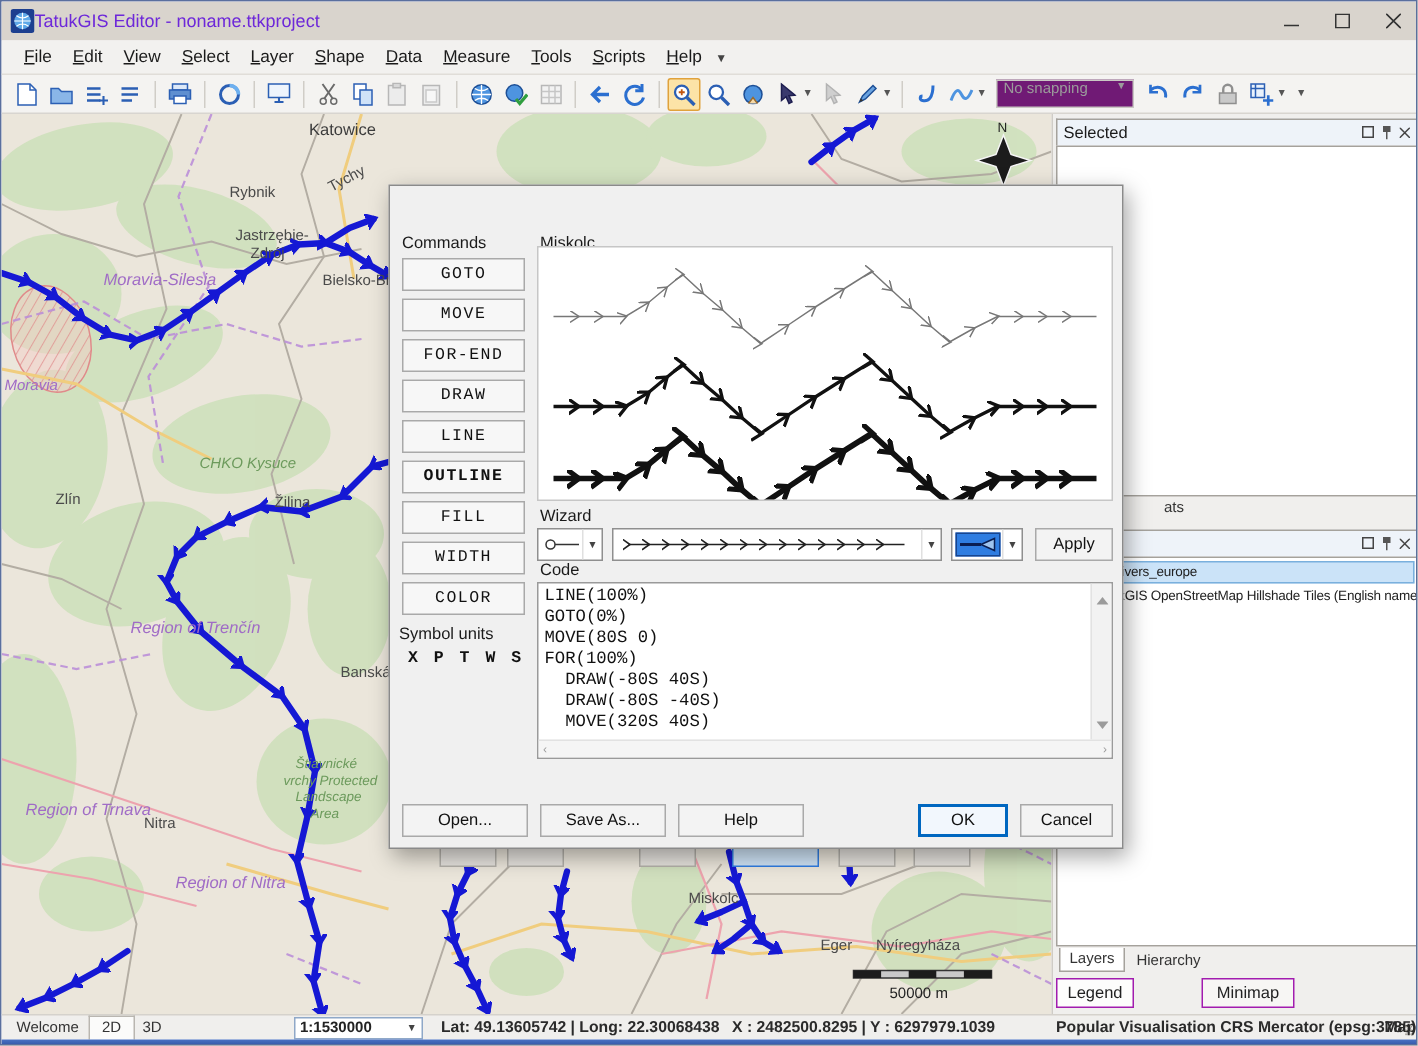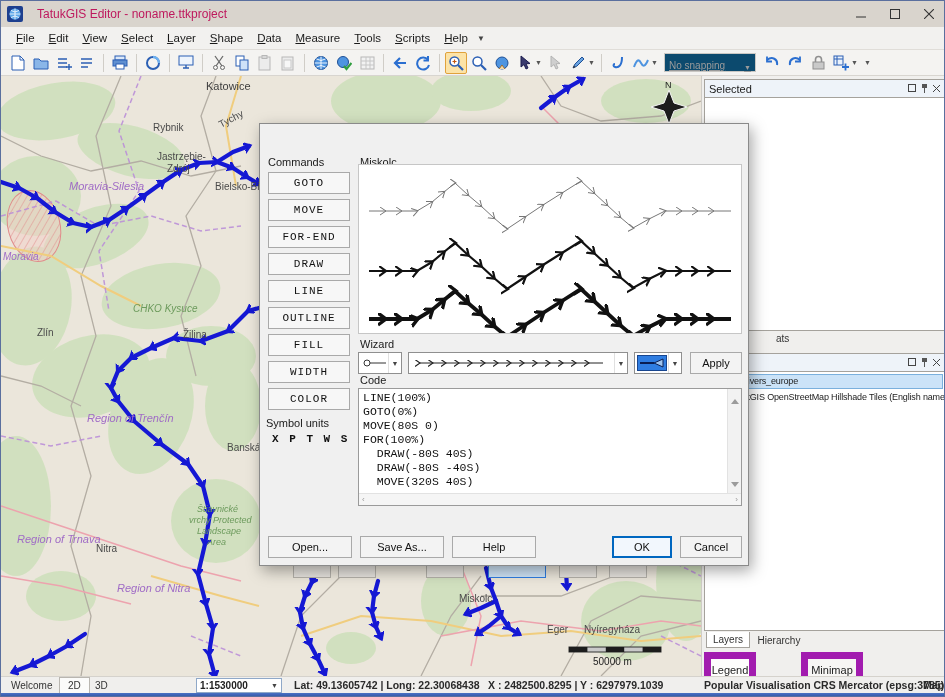--- a/index.html
+++ b/index.html
@@ -4,41 +4,41 @@
 <style>
   * { margin:0; padding:0; box-sizing:border-box; }
   body { background:#888; font-family:"Liberation Sans",sans-serif; }
   .screen { position:relative; width:945px; height:697px; background:#fff;
             border:1px solid #5a6f9e; overflow:hidden; font-family:"Liberation Sans",sans-serif; }
   .abs { position:absolute;padding-left:28px; }
 
   
   .titlebar { position:absolute; left:0; top:0; width:945px; height:26px;
               background:#d9d4cd; display:flex; align-items:center; padding:0 6px; }
-  .titlebar .title { font-size:12px; color:#be185d; margin-left:14px; }
+  .titlebar .title { font-size:12px; color:#6d28d9; margin-left:0; }
   .win-controls { position:absolute; right:0; top:0; height:26px; display:flex; }
   .win-btn { width:34px; height:26px; display:flex; align-items:center; justify-content:center;
              font-size:11px; color:#333; }
 
   
   .menubar { position:absolute; left:0; top:26px; width:945px; height:23px;
              background:#f2f1ef; border-bottom:1px solid #e0ddd8; display:flex; align-items:center; padding-left:8px; }
   .menu-item { font-size:11.5px; color:#1a1a1a; padding:3px 7px; }
   .menu-item u { text-decoration:underline; }
   .menu-more { font-size:8px; color:#444; margin-left:2px; }
 
   
   .toolbar { position:absolute; left:0; top:49px; width:945px; height:26px;
              background:#f4f3f1; border-bottom:1px solid #d8d5d0; display:flex; align-items:center; padding-left:6px; gap:1px; }
   .tbi { width:22px; height:22px; display:flex; align-items:center; justify-content:center; border-radius:2px; }
   .tbi.sel { background:#fce3a7; border:1px solid #e0a23c; }
   .tb-sep { width:1px; height:18px; background:#d0cdc7; margin:0 4px; }
   .tb-dd { font-size:7px; color:#555; margin-left:-2px; width:8px; }
-  .tb-combo { width:92px; height:19px; background:#0c4a6e; border:1px solid #c9c7c3;
-              color:#9b9b9b; font-size:10px; display:flex; align-items:flex-end; padding:0 4px; justify-content:space-between; margin:0 4px;text-decoration:underline; }
+  .tb-combo { width:92px; height:19px; background:#701a75; border:1px solid #c9c7c3;
+              color:#9b9b9b; font-size:10px; display:flex; align-items:flex-start; padding:0 4px; justify-content:space-between; margin:0 4px; }
 
   
   .map { position:absolute; left:0; top:75px; width:700px; height:600px; background:#ebe6db; }
   .map text { font-family:"Liberation Sans",sans-serif; }
   .lbl-city { fill:#4a4a4a; font-size:10px; }
   .lbl-city-lg { fill:#3c3c3c; font-size:11px; }
   .lbl-region { fill:#a06cc6; font-size:11px; font-style:italic; }
   .lbl-green { fill:#6c9a5c; font-size:9px; font-style:italic; }
 
   .map-btn { position:absolute; height:14px; background:#e6e3de; border:1px solid #b4b1aa; }
@@ -48,22 +48,22 @@
   .right-panel { position:absolute; left:700px; top:75px; width:245px; height:600px; background:#f0efed; border-left:1px solid #cfccc6; }
   .panel { position:absolute; background:#fff; border:1px solid #a5a29c; }
   .panel-header { position:absolute; height:19px; background:#eef3f9; border:1px solid #a5a29c; border-bottom:none;
                   display:flex; align-items:center; padding:0 4px; font-size:11px; color:#1a1a1a; }
   .ph-btns { margin-left:auto; display:flex; gap:5px; align-items:center; }
   .ph-btn { font-size:9px; color:#444; line-height:1; }
   .layer-row { position:absolute; font-size:9px; color:#222; white-space:nowrap; letter-spacing:-0.15px; }
   .row-sel { position:absolute; background:#cbe3f8; border:1px solid #7ab0dd; }
   .dock-tab { position:absolute; font-size:10px; color:#333; display:flex; align-items:center; justify-content:center; }
   .dock-tab.active { background:#fff; border:1px solid #a5a29c; border-top:none; }
-  .big-tab { position:absolute; height:36px; font-size:11px; color:#222; background:#f7f6f4;
-             border:7px solid #a21caf; display:flex; align-items:center; justify-content:center; }
+  .big-tab { position:absolute; height:20px; font-size:11px; color:#222; background:#f7f6f4;
+             border:1px solid #a21caf; display:flex; align-items:center; justify-content:center; }
 
   
   .statusbar { position:absolute; left:0; top:675px; width:945px; height:17px; background:#f0efed;
                border-top:1px solid #d5d2cc; font-size:10.5px; color:#222; }
   .sb-text { position:absolute; top:2px; white-space:nowrap; font-weight:bold; color:#2a2a2a; }
   .view-tab { position:absolute; top:0; height:16px; display:flex; align-items:center; padding:0 8px; font-size:10px; color:#333; }
   .view-tab.active { background:#fbfbfa; border:1px solid #b9b6b0; border-bottom:none; }
   .scale-combo { position:absolute; left:195px; top:1px; width:86px; height:15px; background:#fff; border:1px solid #8fa8c8;
                  font-size:10px; display:flex; align-items:center; padding:0 3px; justify-content:space-between; font-weight:bold;gap:20px;}
   .bottom-strip { position:absolute; left:0; top:692px; width:945px; height:5px;
@@ -523,21 +523,21 @@
   <div class="bottom-strip"></div>
 
   <div class="dialog">
 
     <span class="dlg-label" style="left:8px; top:32px;">Commands</span>
     <button class="cmd-btn" style="top:48px;">GOTO</button>
     <button class="cmd-btn" style="top:75px;">MOVE</button>
     <button class="cmd-btn" style="top:102px;">FOR-END</button>
     <button class="cmd-btn" style="top:129px;">DRAW</button>
     <button class="cmd-btn" style="top:156px;">LINE</button>
-    <button class="cmd-btn" style="top:183px;">OUTLINE</button>
+    <button class="cmd-btn" style="top:183px;font-weight:bold;">OUTLINE</button>
     <button class="cmd-btn" style="top:210px;">FILL</button>
     <button class="cmd-btn" style="top:237px;">WIDTH</button>
     <button class="cmd-btn" style="top:264px;">COLOR</button>
     <span class="dlg-label" style="left:6px; top:293px;">Symbol units</span>
     <span class="units" style="left:12px; top:309px;">X P T W S %</span>
 
     <span class="dlg-label" style="left:100px; top:32px;">Miskolc</span>
     <div class="preview-box">
       <svg width="382" height="168" viewBox="0 0 382 168">
         <defs>

